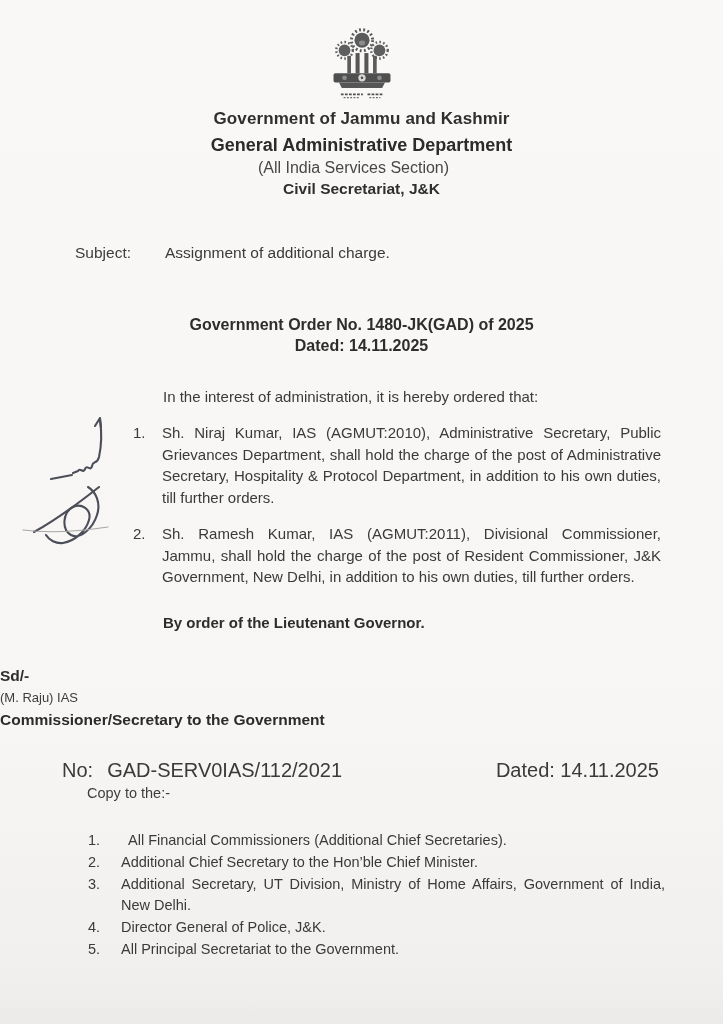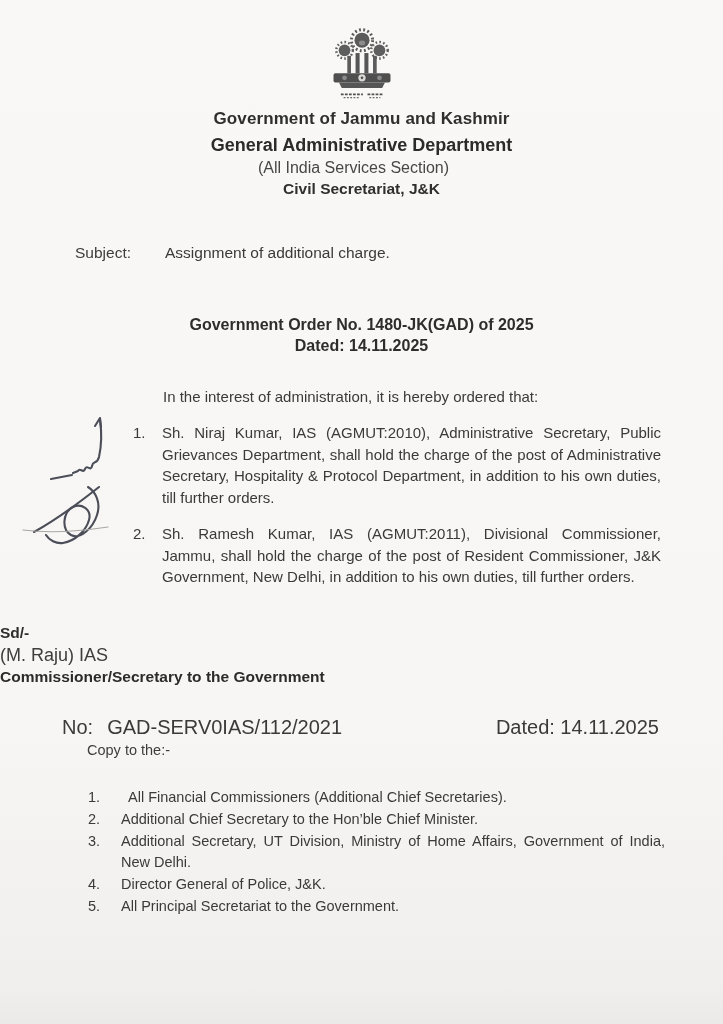--- a/index.html
+++ b/index.html
@@ -28,21 +28,21 @@
 
   .order-list{ margin-top:17px; }
   .order-item{ display:flex; margin:0 62px 15px 133px; font-size:15px; line-height:21.5px; color:#3a3a3a;}
   .order-item .num{ width:17px; flex:none; margin-right:12px;}
   .order-item .txt{ text-align:justify; }
 
   .by-order{ margin:26px 0 0 163px; font-size:15px; font-weight:bold; color:#2d2d2d;}
 
   .sig-block{ margin:34px 64px 0 0; text-align:left; line-height:22px;}
   .sd{ font-size:15.5px; font-weight:bold; color:#2d2d2d; padding-right:50px;}
-  .sig-name{ font-size:18px; color:#3d3d3d; padding-right:14px;}
+  .sig-name{ font-size:13px; color:#3d3d3d; padding-right:14px;}
   .sig-desig{ font-size:15.5px; font-weight:bold; color:#2b2b2b;}
 
   .ref-row{ display:flex; justify-content:space-between; margin:28px 64px 0 62px; font-size:20px; color:#3a3a3a;}
   .ref-no .lbl{ margin-right:14px;}
   .copy-to{ margin:3px 0 0 87px; font-size:14.5px; color:#3d3d3d;}
 
   .copy-list{ margin-top:29px;}
   .copy-item{ display:flex; margin:0 58px 1px 88px; font-size:14.5px; line-height:21px; color:#3a3a3a;}
   .copy-item .num{ width:18px; flex:none; margin-right:15px;}
   .copy-item .txt{ text-align:justify;}
@@ -105,20 +105,21 @@
     <div class="order-item">
       <span class="num">1.</span>
       <span class="txt">Sh. Niraj Kumar, IAS (AGMUT:2010), Administrative Secretary, Public Grievances Department, shall hold the charge of the post of Administrative Secretary, Hospitality &amp; Protocol Department, in addition to his own duties, till further orders.</span>
     </div>
     <div class="order-item">
       <span class="num">2.</span>
       <span class="txt">Sh. Ramesh Kumar, IAS (AGMUT:2011), Divisional Commissioner, Jammu, shall hold the charge of the post of Resident Commissioner, J&amp;K Government, New Delhi, in addition to his own duties, till further orders.</span>
     </div>
   </div>
 
+  <div class="by-order">By order of the Lieutenant Governor.</div>
 
   <div class="sig-block">
     <div class="sd">Sd/-</div>
     <div class="sig-name">(M. Raju) IAS</div>
     <div class="sig-desig">Commissioner/Secretary to the Government</div>
   </div>
 
   <div class="ref-row">
     <div class="ref-no">
       <span class="lbl">No:</span><span>GAD-SERV0IAS/112/2021</span>

